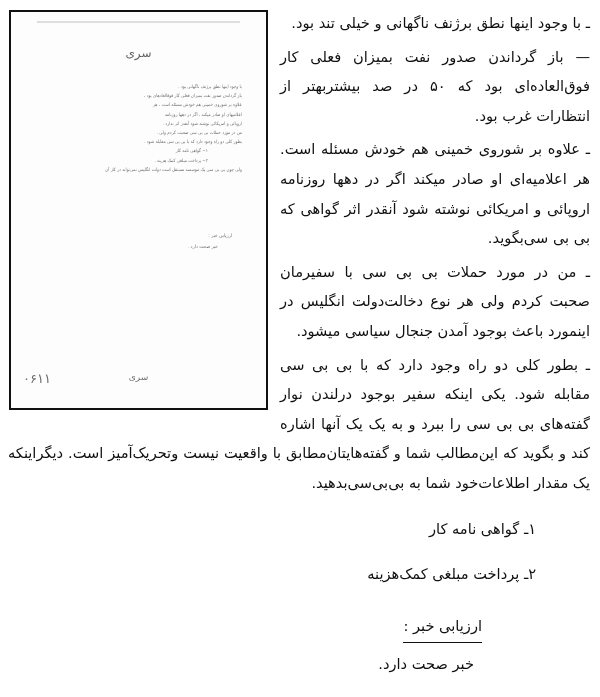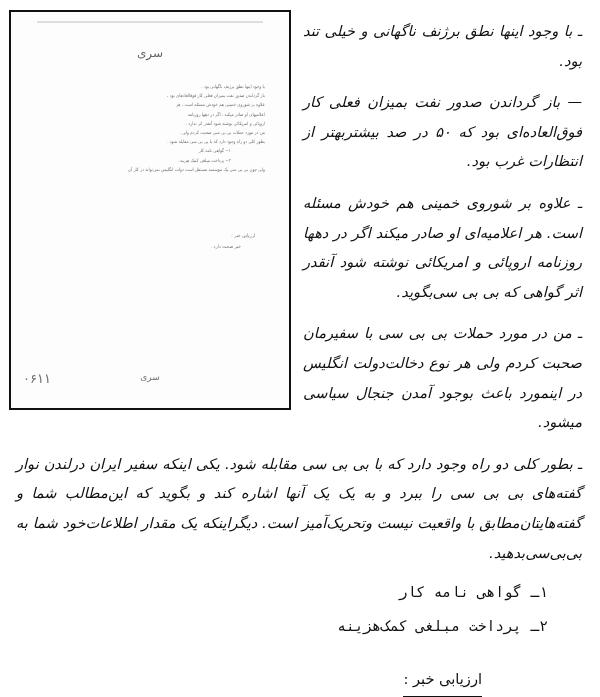--- a/index.html
+++ b/index.html
@@ -20,21 +20,21 @@
     position: relative;
     width: 600px;
     height: 697px;
     background: #ffffff;
     box-sizing: border-box;
   }
 
   
   .doc-figure {
     float: left;
-    width: 282px;
+    width: 259px;
     height: 400px;
     margin: 10px 12px 6px 9px;
     border: 2.5px solid #111111;
     background: #fdfdfd;
     box-sizing: border-box;
     position: relative;
     overflow: hidden;
   }
   .doc-inner {
     position: absolute;
@@ -123,32 +123,30 @@
     text-align: justify;
     text-align-last: right;
     font-size: 14.6px;
     line-height: 29.6px;
     color: #101010;
     padding: 4px 6px 0 4px;
     box-sizing: border-box;
     font-family: "DejaVu Sans", "Liberation Sans", sans-serif;
   }
   .para {
-    margin: 12px;
+    margin: 4px;
     direction: rtl;
     text-align: justify;
     text-align-last: right;
-    font-style: italic;
   }
   .list-item {
-    margin: 4px;
+    margin: 16px;
     direction: rtl;
     text-align: left;
     padding-right: 42px;
-    font-family: Liberation Mono, monospace;
   }
   .eval-heading {
     margin: 0;
     direction: rtl;
     text-align: right;
     padding-right: 112px;
     margin-top: 22px;
   }
   .eval-heading span {
     border-bottom: 1.2px solid #101010;
@@ -199,21 +197,21 @@
       <div class="doc-folio">۰۶۱۱</div>
     </div>
   </figure>
 
   <div class="body-text">
 
     <p class="para">ـ با وجود اینها نطق برژنف ناگهانی و خیلی تند بود.</p>
     <p class="para">— باز گرداندن صدور نفت بمیزان فعلی کار فوق‌العاده‌ای بود که ۵۰ در صد بیشتربهتر از انتظارات غرب بود.</p>
     <p class="para">ـ علاوه بر شوروی خمینی هم خودش مسئله است. هر اعلامیه‌ای او صادر میکند اگر در دهها روزنامه اروپائی و امریکائی نوشته شود آنقدر اثر گواهی که بی بی سی‌بگوید.</p>
     <p class="para">ـ من در مورد حملات بی بی سی با سفیرمان صحبت کردم ولی هر نوع دخالت‌دولت انگلیس در اینمورد باعث بوجود آمدن جنجال سیاسی میشود.</p>
-    <p class="para">ـ بطور کلی دو راه وجود دارد که با بی بی سی مقابله شود. یکی اینکه سفیر ایران درلندن نوار گفته‌های بی بی سی را ببرد و به یک یک آنها اشاره کند و بگوید که این‌مطالب شما و گفته‌هایتان‌مطابق با واقعیت نیست وتحریک‌آمیز است. دیگر‌اینکه یک مقدار اطلاعات‌خود شما به بی‌بی‌سی‌بدهید.</p>
+    <p class="para">ـ بطور کلی دو راه وجود دارد که با بی بی سی مقابله شود. یکی اینکه سفیر بوجود درلندن نوار گفته‌های بی بی سی را ببرد و به یک یک آنها اشاره کند و بگوید که این‌مطالب شما و گفته‌هایتان‌مطابق با واقعیت نیست وتحریک‌آمیز است. دیگر‌اینکه یک مقدار اطلاعات‌خود شما به بی‌بی‌سی‌بدهید.</p>
 
     <p class="list-item">۱ـ گواهی نامه کار</p>
     <p class="list-item">۲ـ پرداخت مبلغی کمک‌هزینه</p>
 
 
     <p class="eval-heading">
       <span>ارزیابی خبر :</span>
     </p>
 
     <p class="eval-body">خبر صحت دارد.</p>

